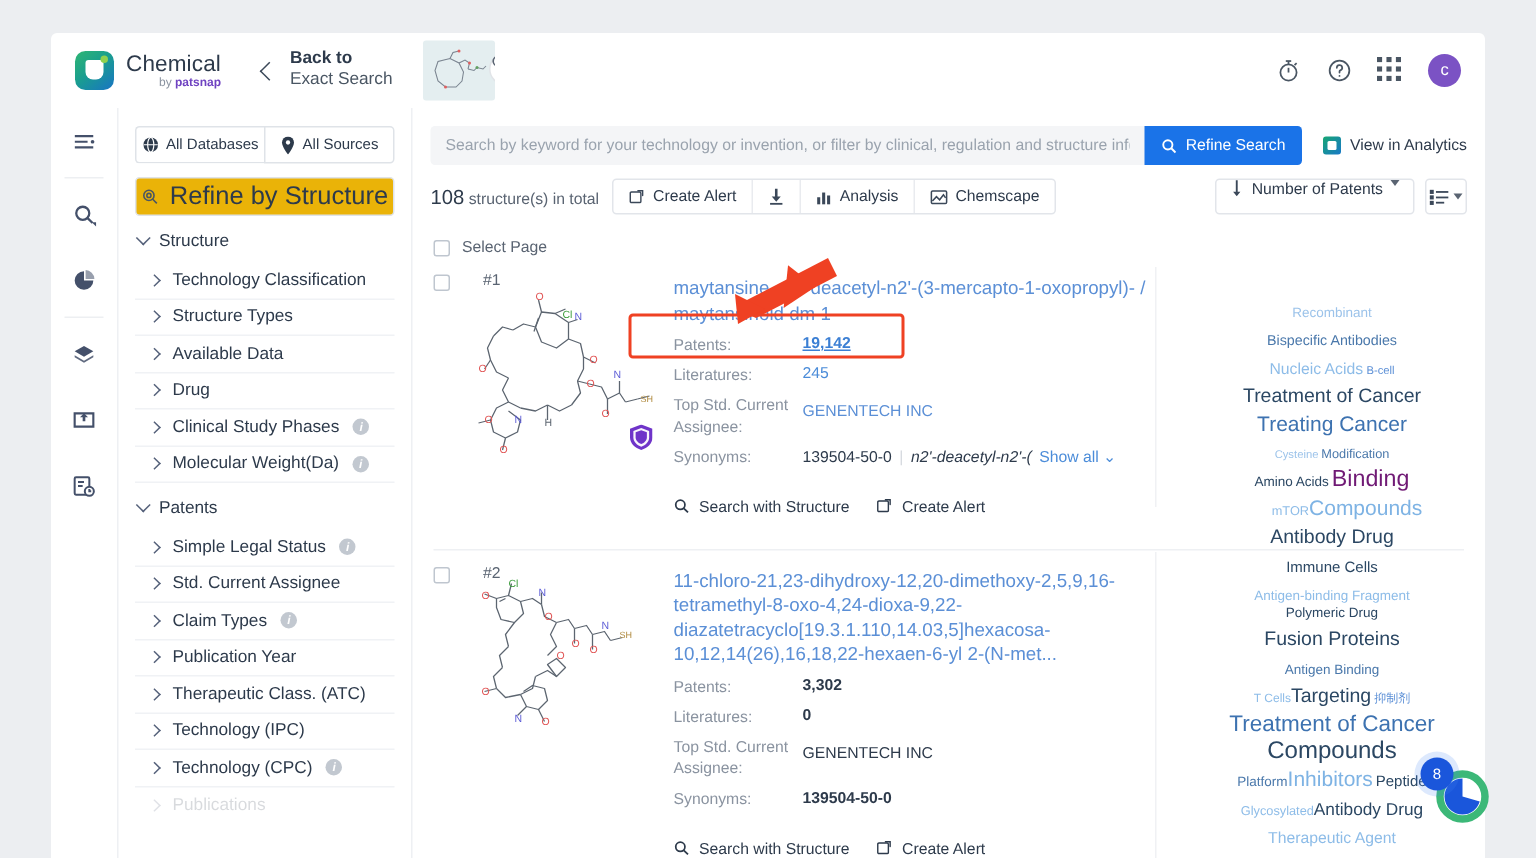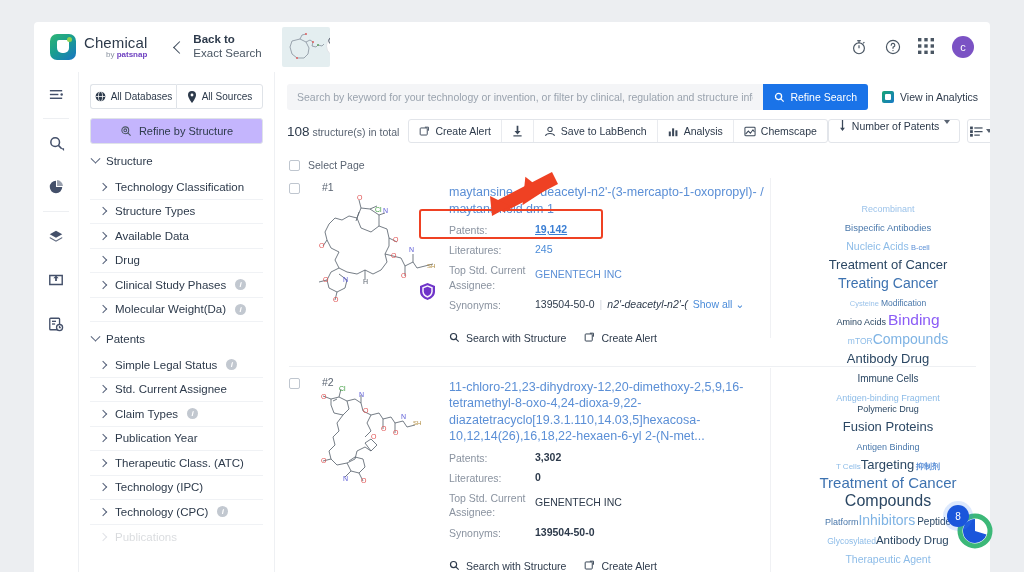--- a/index.html
+++ b/index.html
@@ -101,22 +101,22 @@
   .db-row { display: flex; gap: 0; }
   .db-btn {
     flex: 1; height: 25px; border: 1px solid #dfe3e8; background: #fff;
     display: flex; align-items: center; justify-content: center;
     gap: 5px; font-size: 10px; color: #2d3a4b; cursor: pointer;
   }
   .db-btn:first-child { border-radius: 3px 0 0 3px; border-right: none; }
   .db-btn:last-child { border-radius: 0 3px 3px 0; }
   .refine-struct {
     margin-top: 9px; height: 26px; border: 1px solid #dfe3e8; border-radius: 3px;
-    background: #c4b5fd; display: flex; align-items: center; justify-content: center;
-    gap: 6px; font-size: 11px; color: #2d3a4b; cursor: pointer;
+    background: #eab308; display: flex; align-items: center; justify-content: center;
+    gap: 6px; font-size: 17px; color: #2d3a4b; cursor: pointer;
   }
   .sec-head {
     display: flex; align-items: center; gap: 7px;
     padding: 11px 2px 8px 2px; font-size: 11.5px; color: #2d3a4b; cursor: pointer;
   }
   .chev-d {
     width: 7px; height: 7px; border-right: 1.5px solid #55617a;
     border-bottom: 1.5px solid #55617a; transform: rotate(45deg) translate(-2px,-2px);
   }
   .f-item {
@@ -525,27 +525,20 @@
             <rect x="1.5" y="2.5" width="9" height="9" rx="1"></rect>
               <path d="M8 1.5 l4 0 l0 4" stroke-linecap="round"></path>
           </svg>
           <span>Create Alert</span>
         </div>
         <div class="tool-btn">
           <svg width="11" height="12" viewBox="0 0 12 14" fill="#3b4859">
             <path d="M5 1h2v6h2.5L6 11 2.5 7H5z"></path>
               <rect x="1.2" y="12" width="9.6" height="1.4"></rect>
           </svg>
-        </div>
-        <div class="tool-btn">
-          <svg width="12" height="11" viewBox="0 0 14 13" fill="none" stroke="#3b4859" stroke-width="1.2">
-            <path d="M1.5 11.5 c1.5-3.5 9.5-3.5 11 0"></path>
-              <circle cx="7" cy="4" r="2.6"></circle>
-          </svg>
-          <span>Save to LabBench</span>
         </div>
         <div class="tool-btn">
           <svg width="11" height="11" viewBox="0 0 14 14" fill="#3b4859">
             <rect x="1" y="7" width="2.6" height="6"></rect>
               <rect x="5.2" y="3" width="2.6" height="10"></rect>
               <rect x="9.4" y="5.5" width="2.6" height="7.5"></rect>
           </svg>
           <span>Analysis</span>
         </div>
         <div class="tool-btn">
@@ -795,31 +788,31 @@
   <div class="vsep1"></div>
   <div class="vsep2"></div>
 
   <div class="cloud" id="cloud1" style="left:788px; top:198px;">
       <div class="ln"><span style="font-size: 9px; color: rgb(156, 195, 234);">Recombinant</span></div>
       <div class="ln"><span style="font-size: 9.5px; color: rgb(74, 120, 171);">Bispecific Antibodies</span></div>
       <div class="ln"><span style="font-size: 10.5px; color: rgb(141, 188, 232);">Nucleic Acids</span><span style="font-size: 8px; color: rgb(255, 255, 255);"> </span><span style="font-size: 7.5px; color: rgb(91, 143, 214);">B-cell</span></div>
       <div class="ln"><span style="font-size: 13px; color: rgb(43, 71, 99);">Treatment of Cancer</span></div>
       <div class="ln"><span style="font-size: 14px; color: rgb(61, 114, 176);">Treating Cancer</span></div>
       <div class="ln"><span style="font-size: 7.5px; color: rgb(156, 195, 234);">Cysteine</span><span style="font-size: 7px; color: rgb(255, 255, 255);"> </span><span style="font-size: 8.5px; color: rgb(74, 120, 171);">Modification</span></div>
-      <div class="ln"><span style="font-size: 9px; color: rgb(43, 71, 99);">Amino Acids</span><span style="font-size: 7px; color: rgb(255, 255, 255);"> </span><span style="font-size: 15.5px; color: #8b5cf6;">Binding</span></div>
+      <div class="ln"><span style="font-size: 9px; color: rgb(43, 71, 99);">Amino Acids</span><span style="font-size: 7px; color: rgb(255, 255, 255);"> </span><span style="font-size: 15.5px; color: #701a75;">Binding</span></div>
       <div class="ln"><span style="font-size: 8.5px; color: rgb(141, 188, 232); padding-left: 20px;">mTOR</span><span style="font-size: 14px; color: rgb(126, 179, 228);">Compounds</span></div>
       <div class="ln"><span style="font-size: 13px; color: rgb(43, 71, 99);">Antibody Drug</span></div>
       <div class="ln"><span style="font-size: 10px; color: rgb(43, 71, 99);">Immune Cells</span></div>
       <div class="ln"><span style="font-size: 9px; color: rgb(141, 188, 232);">Antigen-binding Fragment</span></div>
     </div>
   <div class="cloud" id="cloud2" style="left:788px; top:398px;">
       <div class="ln"><span style="font-size: 9px; color: rgb(43, 71, 99);">Polymeric Drug</span></div>
       <div class="ln"><span style="font-size: 13px; color: rgb(43, 71, 99);">Fusion Proteins</span></div>
       <div class="ln"><span style="font-size: 9px; color: rgb(74, 120, 171);">Antigen Binding</span></div>
-      <div class="ln"><span style="font-size: 8px; color: rgb(141, 188, 232);">T Cells</span><span style="font-size: 13px; color: rgb(43, 71, 99);">Targeting</span><span style="font-size: 7px; color: rgb(255, 255, 255);"> </span><span style="font-size: 8px; color: rgb(91, 143, 214); font-weight: bold;">抑制剂</span></div>
+      <div class="ln"><span style="font-size: 8px; color: rgb(141, 188, 232);">T Cells</span><span style="font-size: 13px; color: rgb(43, 71, 99);">Targeting</span><span style="font-size: 7px; color: rgb(255, 255, 255);"> </span><span style="font-size: 8px; color: rgb(91, 143, 214);">抑制剂</span></div>
       <div class="ln"><span style="font-size: 15px; color: rgb(61, 114, 176);">Treatment of Cancer</span></div>
       <div class="ln"><span style="font-size: 16px; color: rgb(43, 71, 99);">Compounds</span></div>
       <div class="ln"><span style="font-size: 9px; color: rgb(74, 120, 171);">Platform</span><span style="font-size: 14px; color: rgb(126, 179, 228);">Inhibitors</span><span style="font-size: 7px; color: rgb(255, 255, 255);"> </span><span style="font-size: 10px; color: rgb(43, 71, 99);">Peptide</span></div>
       <div class="ln"><span style="font-size: 8.5px; color: rgb(141, 188, 232);">Glycosylated</span><span style="font-size: 11.5px; color: rgb(43, 71, 99);">Antibody Drug</span></div>
       <div class="ln"><span style="font-size: 10.5px; color: rgb(141, 188, 232);">Therapeutic Agent</span></div>
       <div class="ln"></div>
     </div>
 
   <div class="anno-box"></div>
   <svg class="arrow-svg" width="120" height="60" viewBox="0 0 120 60">

